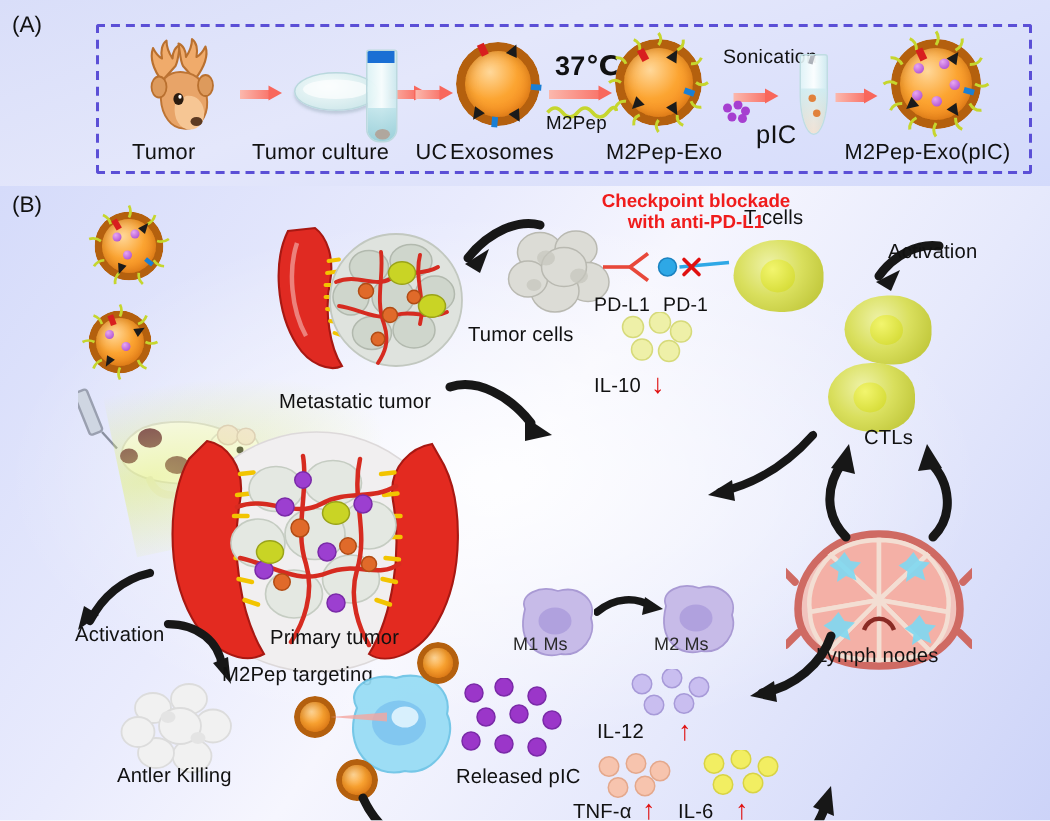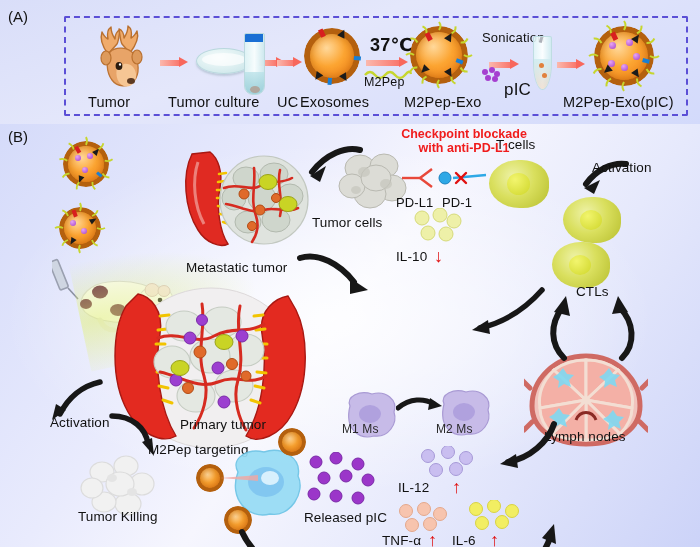--- a/index.html
+++ b/index.html
@@ -594,21 +594,21 @@
           <ellipse cx="50" cy="52" rx="13" ry="11"></ellipse>
         <ellipse cx="26" cy="50" rx="12" ry="10"></ellipse>
           <ellipse cx="14" cy="36" rx="11" ry="10"></ellipse>
         <ellipse cx="42" cy="32" rx="14" ry="12"></ellipse>
       </g>
       <g fill="#e4e4e4">
           <ellipse cx="34" cy="26" rx="5" ry="4"></ellipse>
           <ellipse cx="54" cy="40" rx="5" ry="4"></ellipse>
         </g>
     </svg>
-    <span class="blabel" style="left:78px;top:385px;">Tumor Killing</span>
+    <span class="blabel" style="left:78px;top:385px;">Antler Killing</span>
 
     <span class="blabel" style="left:180px;top:293px;">Primary tumor</span>
     <span class="blabel" style="left:148px;top:318px;">M2Pep targeting</span>
 
     <svg style="position:absolute;left:218px;top:320px;" width="96" height="86" viewBox="0 0 96 86">
       <path d="M20 28 C12 14 30 4 46 8 C64 2 84 14 80 32 C88 48 72 74 52 70
                C30 76 10 54 20 28 Z" fill="#96dcf5" stroke="#6cc4e6" stroke-width="1.4" opacity=".92"></path>
       <ellipse cx="48" cy="38" rx="18" ry="15" fill="#7cc2ef" opacity=".8"></ellipse>
       <ellipse cx="52" cy="34" rx="9" ry="7" fill="#e8f7ff" opacity=".85"></ellipse>
     </svg>

